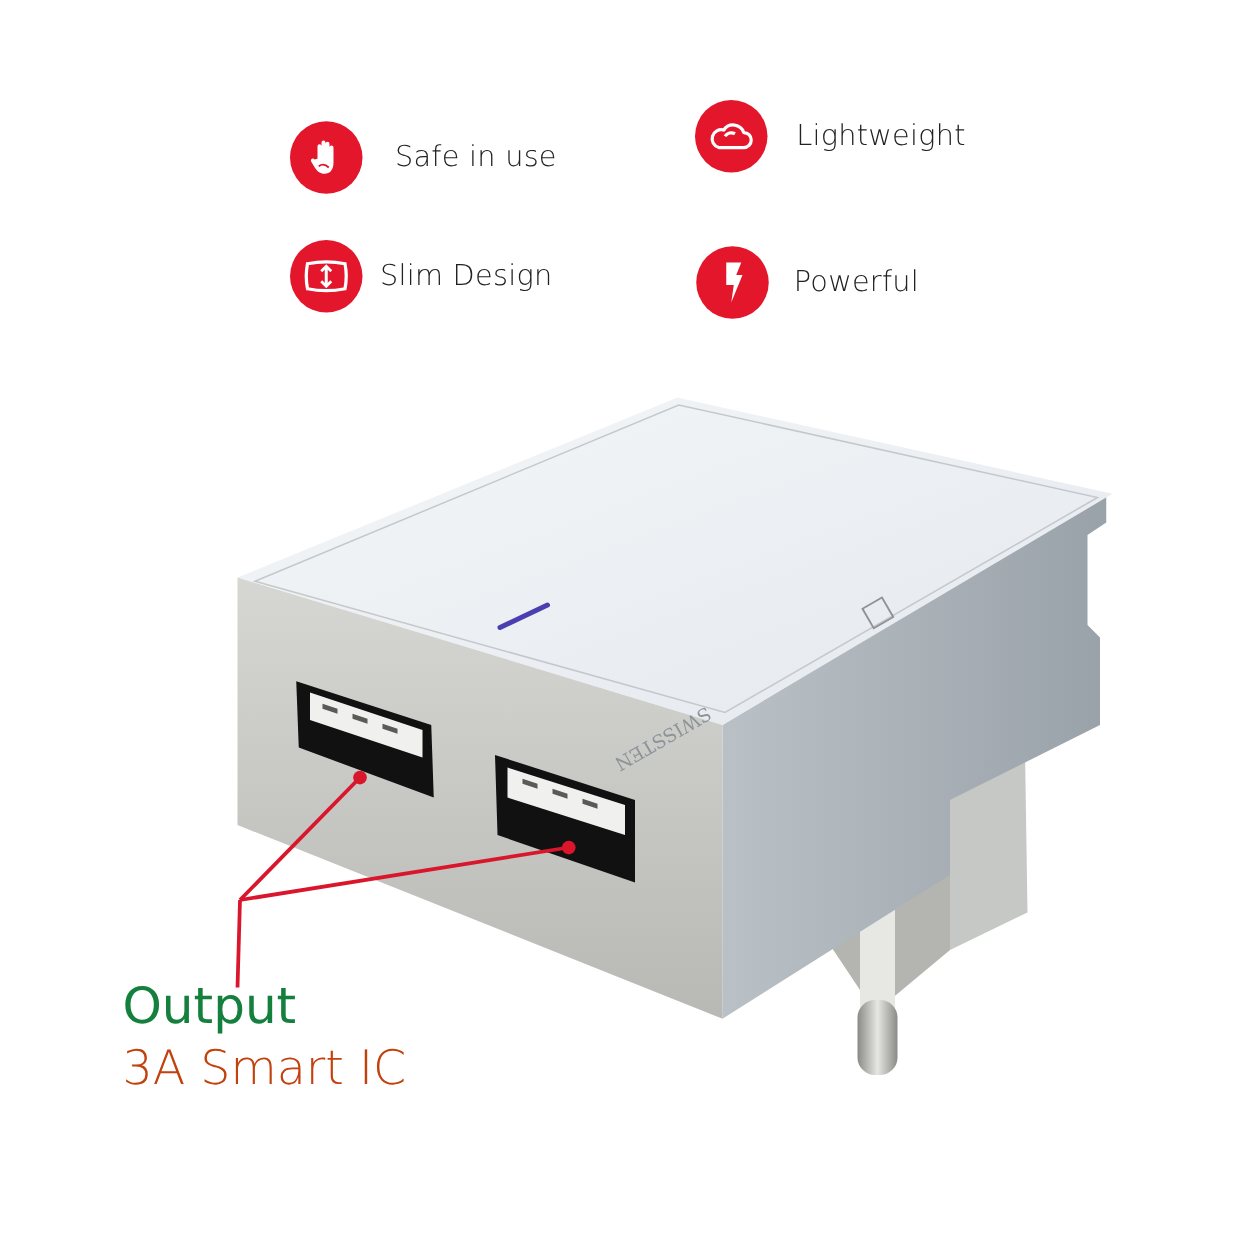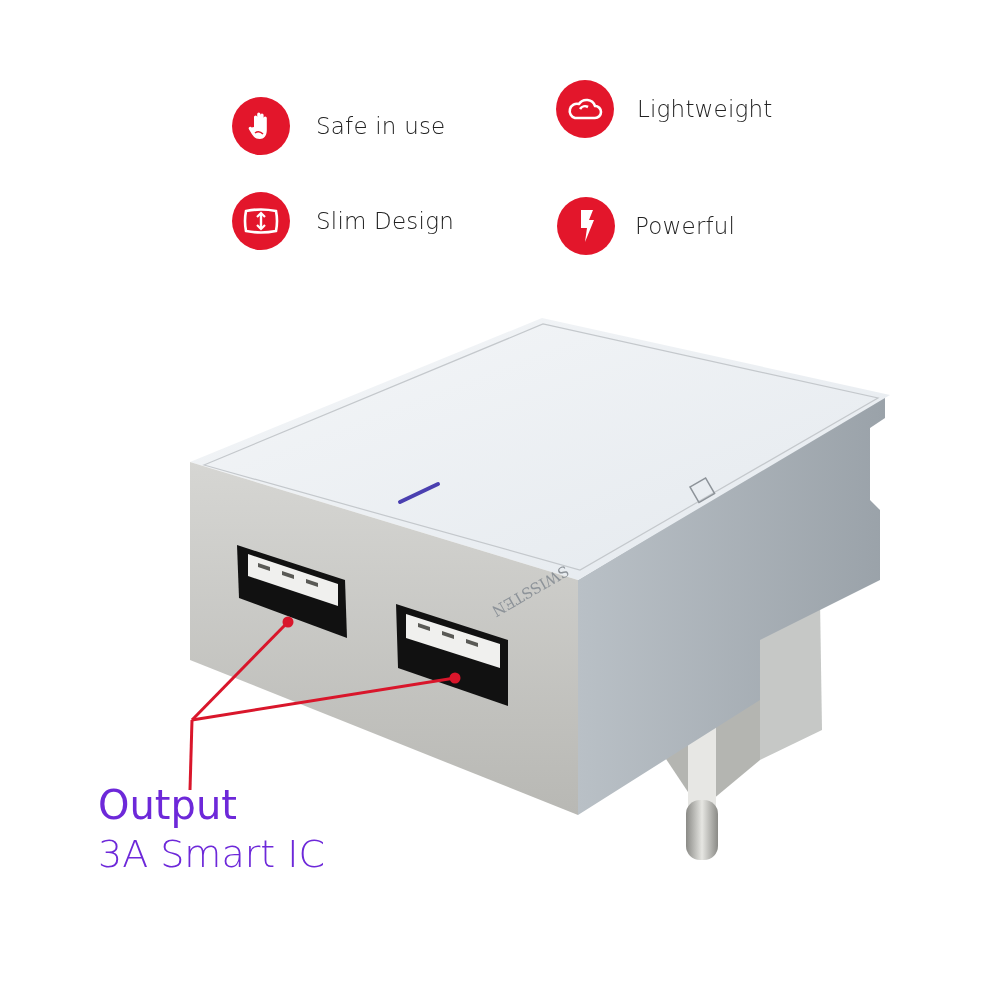--- a/index.html
+++ b/index.html
@@ -4,23 +4,23 @@
 <style>
   html, body { margin:0; padding:0; background:#ffffff; }
   body { width:1000px; height:1000px; position:relative; overflow:hidden;
          font-family:"DejaVu Sans", sans-serif; }
   .feature { position:absolute; display:flex; align-items:center; }
   .badge { width:58px; height:58px; border-radius:50%; background:#e3162b;
            display:flex; align-items:center; justify-content:center; }
   .feature-label { font-size:23px; color:#222; font-weight:300; margin-left:26px; letter-spacing:0.2px;
                    font-family:"DejaVu Sans", sans-serif; }
   .product { position:absolute; left:0; top:0; }
-  .output-title { position:absolute; left:98px; top:782px; font-size:40px; color:#6d28d9;
+  .output-title { position:absolute; left:98px; top:782px; font-size:40px; color:#15803d;
                   font-family:"DejaVu Sans", sans-serif; }
-  .output-sub { position:absolute; left:98px; top:832px; font-size:38px; color:#6d28d9;
+  .output-sub { position:absolute; left:98px; top:832px; font-size:38px; color:#c2410c;
                 font-family:"DejaVu Sans", sans-serif; font-weight:300; }
 </style>
 </head>
 <body>
 
 <div class="feature" style="left:232px; top:97px;">
   <div class="badge">
     <svg width="34" height="34" viewBox="0 0 34 34">
       <path d="M10 18 V8 a1.6 1.6 0 0 1 3.2 0 V15 V5 a1.6 1.6 0 0 1 3.2 0 V15 V6 a1.6 1.6 0 0 1 3.2 0 V16 V9 a1.6 1.6 0 0 1 3.2 0 V21 c0 6 -3 9 -7 9 c-4 0 -6 -2 -8 -5 l-3 -5 a1.6 1.6 0 0 1 2.8 -1.5 z" fill="#fff"></path>
       <path d="M11 24 q4 -3 8 1" stroke="#e3162b" stroke-width="1.5" fill="none"></path>
@@ -40,21 +40,21 @@
 </div>
 
 <div class="feature" style="left:232px; top:192px;">
   <div class="badge">
     <svg width="38" height="30" viewBox="0 0 38 30">
       <path d="M4 5 q15 -3 30 0 q2 10 0 20 q-15 3 -30 0 q-2 -10 0 -20 z" stroke="#fff" stroke-width="2.6" fill="none"></path>
       <line x1="19" y1="8" x2="19" y2="22" stroke="#fff" stroke-width="2.4"></line>
       <path d="M15 11 l4 -4 l4 4 M15 19 l4 4 l4 -4" stroke="#fff" stroke-width="2.2" fill="none"></path>
     </svg>
   </div>
-  <span class="feature-label" style="margin-left:26px;">Slim Design</span>
+  <span class="feature-label" style="margin-left:14px;">Slim Design</span>
 </div>
 
 <div class="feature" style="left:557px; top:197px;">
   <div class="badge">
     <svg width="30" height="36" viewBox="0 0 30 36">
       <path d="M10 2 h12 l-4 10 h5 l-9 22 l2 -14 h-6 z" fill="#fff"></path>
     </svg>
   </div>
   <span class="feature-label" style="margin-left:20px;">Powerful</span>
 </div>

